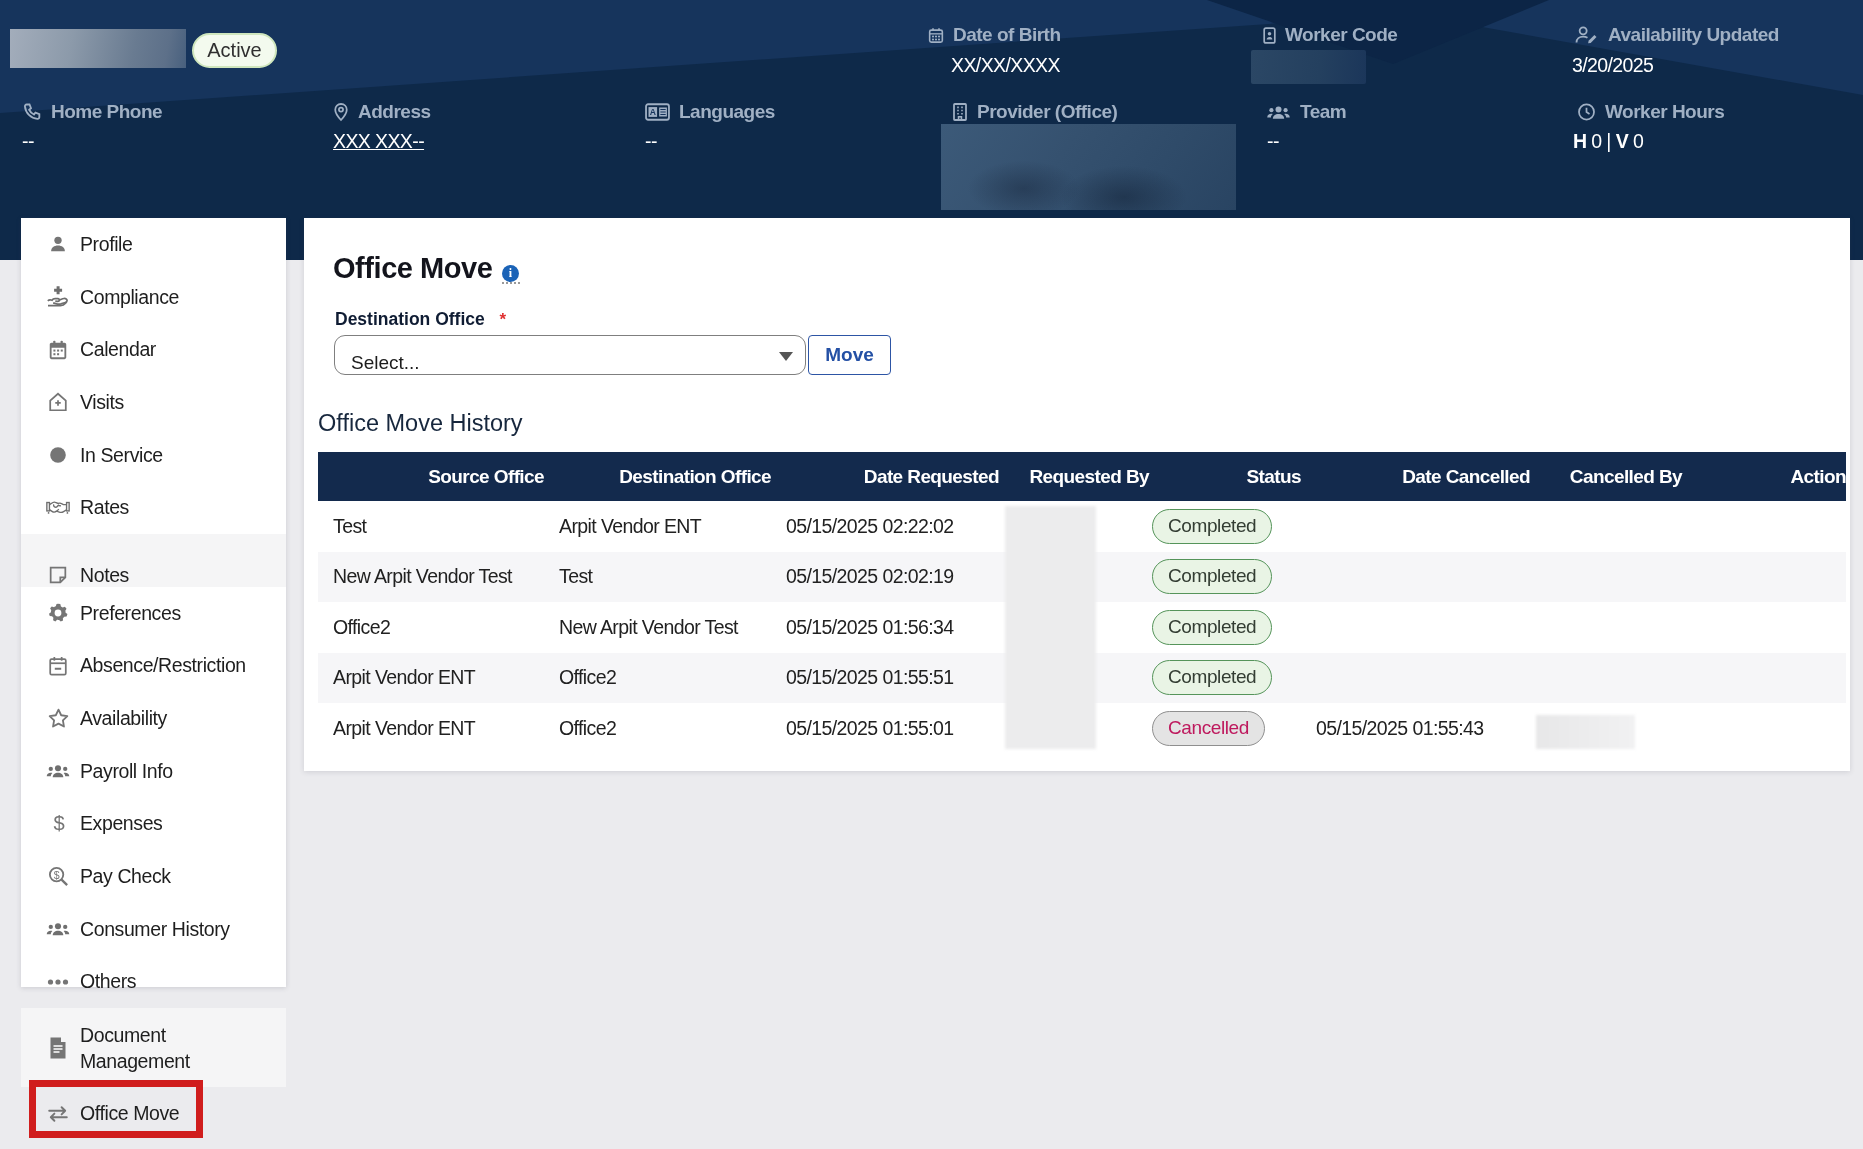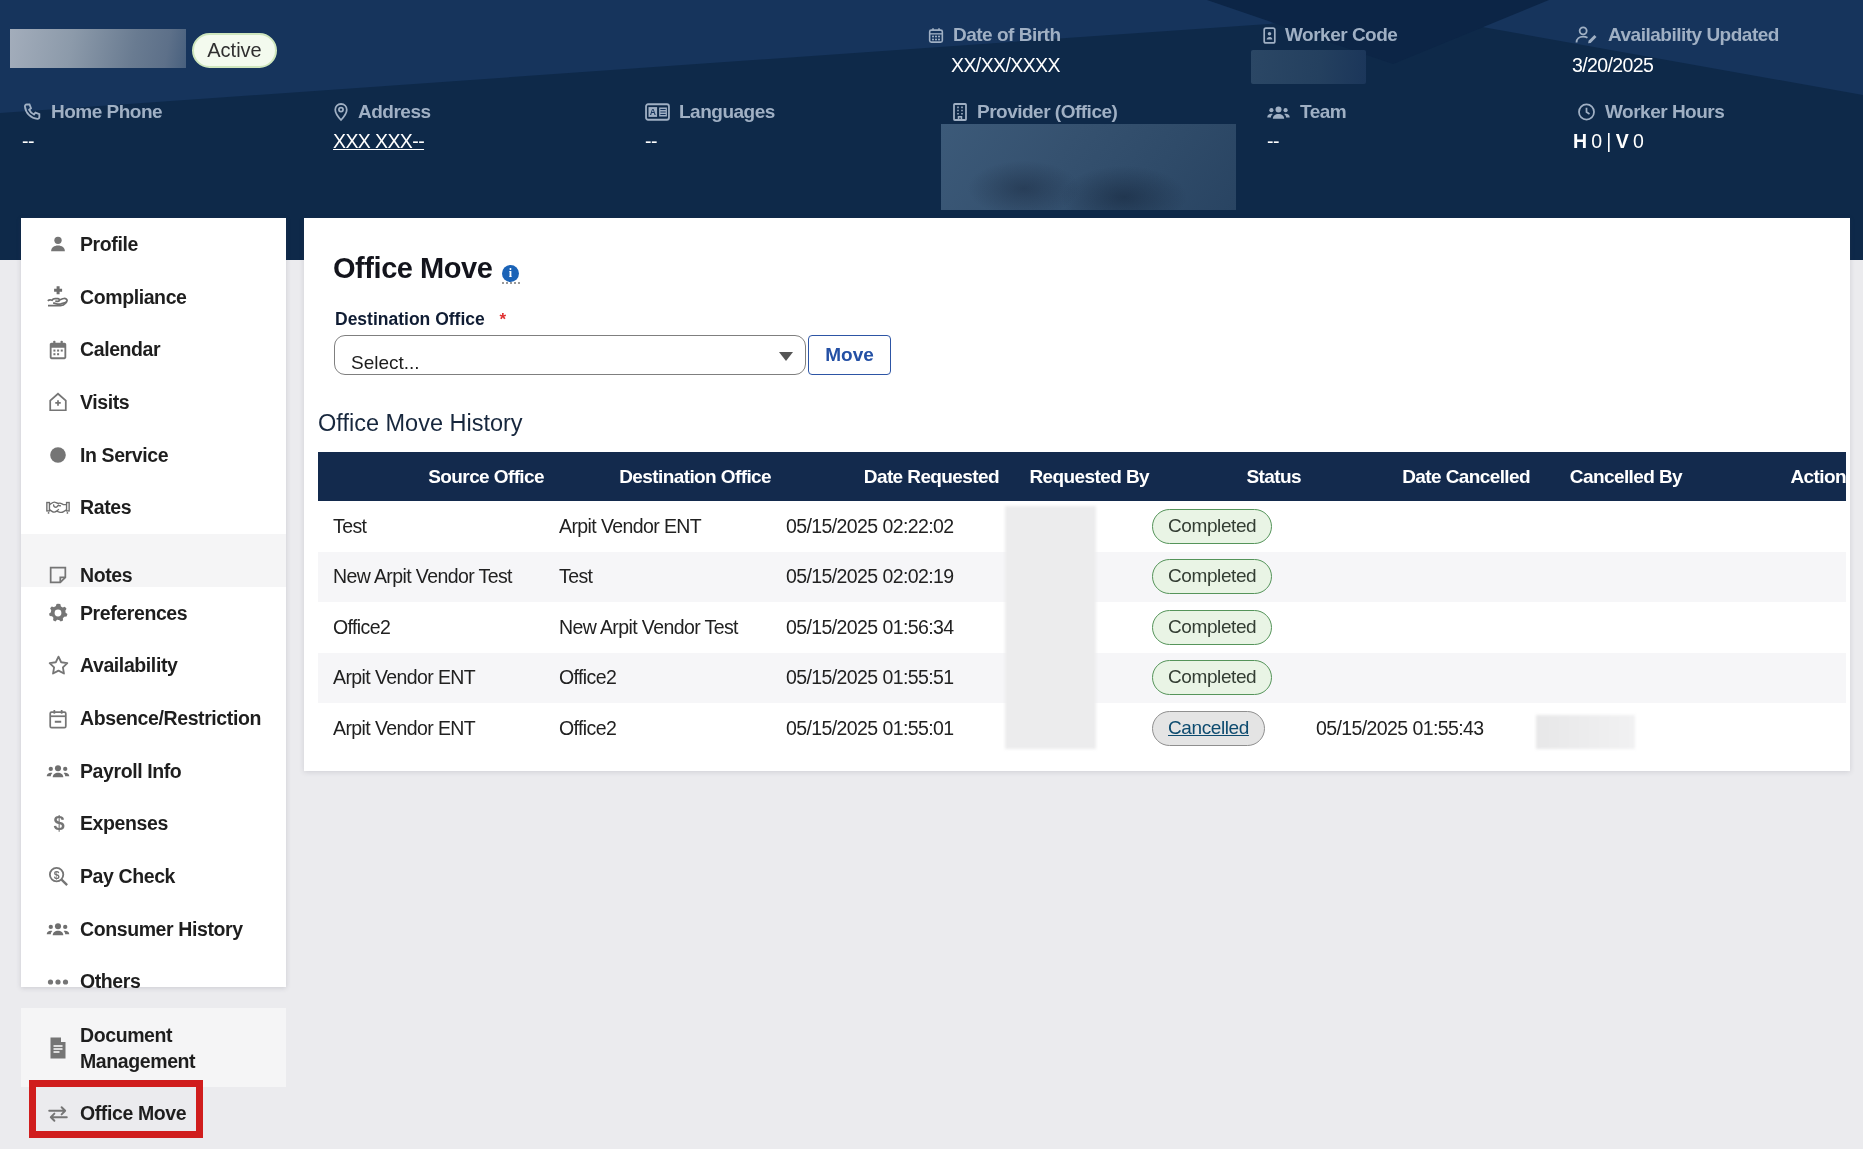--- a/index.html
+++ b/index.html
@@ -21,21 +21,21 @@
   .wcblur { position:absolute; left:1251px; top:50px; width:115px; height:34px;
       background:linear-gradient(95deg,#2b4765 0%,#24405f 60%,#1b365a 100%); border-radius:2px;}
   .provblur { position:absolute; left:941px; top:124px; width:295px; height:86px;
       background:
         radial-gradient(80px 40px at 28% 75%, rgba(23,38,60,.45), rgba(23,38,60,0) 70%),
         radial-gradient(90px 45px at 62% 85%, rgba(18,33,54,.5), rgba(18,33,54,0) 70%),
         linear-gradient(125deg,#3c5a79 0%,#35516f 40%,#2f4b69 70%,#294462 100%); }
 
   
   .sidebar { position:absolute; left:21px; top:218px; width:265px; height:769px; background:#fff;
-      box-shadow:0 1px 5px rgba(60,60,80,.18);font-weight:bold; }
+      box-shadow:0 1px 5px rgba(60,60,80,.18); }
   .sitem { display:flex; align-items:center; height:52.7px; padding-left:25px; color:#1e1e1e; font-size:19.5px; letter-spacing:-0.4px; }
   .sitem .ic { width:24px; height:24px; display:flex; align-items:center; justify-content:center; margin-right:10px; color:#757575; }
   .sitem.grey { background:#f5f5f6;align-items:flex-end; }
   .sitem.tall { height:79px; align-items:center; }
   .sitem .two { line-height:26.3px; }
 
   .redbox { position:absolute; left:29px; top:1080px; width:174px; height:58px; border:7px solid #d01d1d; }
 
   
   .card { position:absolute; left:304px; top:218px; width:1546px; height:553px; background:#fff;
@@ -57,21 +57,21 @@
       display:flex; align-items:center; justify-content:center; }
   .histtitle { position:absolute; left:14px; top:192px; font-size:23.5px; color:#17273d; }
 
   table.hist { position:absolute; left:14px; top:234px; width:1528px; border-collapse:collapse; table-layout:fixed; }
   table.hist th { background:#132a4d; color:#fff; font-size:19px; font-weight:bold; text-align:right;
       height:49px; padding:0 0 0 15px; letter-spacing:-0.6px; }
   table.hist td { font-size:19.5px; color:#212121; height:50.5px; padding:0 0 0 15px; letter-spacing:-0.6px; }
   table.hist tr.even td { background:#f6f6f8; }
   .pill { display:inline-block; border-radius:18px; font-size:19px; padding:5px 15px 6px; margin-left:-12px; letter-spacing:-0.4px; }
   .pill.ok { background:#e9f4e5; border:1.5px solid #55945a; color:#333d33; }
-  .pill.cx { background:#e4e4e4; border:1.5px solid #8f8f8f; color:#0c4a6e;text-decoration:underline; }
+  .pill.cx { background:#e4e4e4; border:1.5px solid #8f8f8f; color:#be185d; }
   .reqblur { position:absolute; left:701px; top:288px; width:91px; height:243px; background:#ececed; filter:blur(1.5px); }
   .cxblur { position:absolute; left:1232px; top:497px; width:99px; height:34px;
       background:linear-gradient(90deg,#e7e7e8,#f1f1f2); filter:blur(1.5px); }
 </style>
 </head>
 <body>
 
 <div class="header">
   <svg class="bg" width="1863" height="260" viewBox="0 0 1863 260">
     <rect x="0" y="0" width="1863" height="260" fill="#0e2949"></rect>
@@ -203,33 +203,33 @@
           <path d="M4 4 H20 V14.5 L14.5 20 H4 Z"></path>
           <path d="M14.5 20 V14.5 H20"></path>
         </svg>
       </span>Notes</div>
   <div class="sitem"><span class="ic">
         <svg width="22" height="22" viewBox="0 0 24 24" fill="#757575">
           <path d="M12 1.8 L14.5 2.3 L15.2 4.8 C15.9 5.1 16.5 5.4 17.1 5.9 L19.5 5.1 L21.3 7.3 L20 9.5 C20.2 10.2 20.3 10.9 20.3 11.6 L22.3 13.2 L21.4 15.9 L18.8 16 C18.4 16.6 17.9 17.2 17.3 17.6 L17.5 20.2 L15 21.4 L13.2 19.5 C12.5 19.6 11.7 19.6 11 19.4 L9.1 21.2 L6.6 19.9 L7 17.3 C6.4 16.8 6 16.3 5.6 15.6 L3 15.4 L2.2 12.8 L4.3 11.2 C4.3 10.5 4.4 9.8 4.6 9.1 L3.4 6.9 L5.2 4.8 L7.7 5.7 C8.3 5.2 8.9 4.9 9.6 4.7 L10.4 2.2 Z M12 8.3 A3.7 3.7 0 1 0 12 15.7 A3.7 3.7 0 1 0 12 8.3 Z" fill-rule="evenodd"></path>
         </svg>
       </span>Preferences</div>
   <div class="sitem"><span class="ic">
-        <svg width="23" height="23" viewBox="0 0 24 24" fill="none" stroke="#757575" stroke-width="1.9">
-          <path d="M12 2.8 L14.8 8.6 L21.2 9.5 L16.6 14 L17.7 20.4 L12 17.3 L6.3 20.4 L7.4 14 L2.8 9.5 L9.2 8.6 Z" stroke-linejoin="round"></path>
-        </svg>
-      </span>Availability</div>
-  <div class="sitem"><span class="ic">
         <svg width="22" height="22" viewBox="0 0 24 24" fill="none" stroke="#757575" stroke-width="1.9">
           <rect x="3.5" y="4.5" width="17" height="17" rx="1.5"></rect>
           <line x1="3.5" y1="9" x2="20.5" y2="9"></line>
           <line x1="8" y1="2.2" x2="8" y2="6.2"></line>
           <line x1="16" y1="2.2" x2="16" y2="6.2"></line>
           <line x1="8.5" y1="15" x2="15.5" y2="15" stroke-width="2.2"></line>
         </svg>
       </span>Absence/Restriction</div>
+  <div class="sitem"><span class="ic">
+        <svg width="23" height="23" viewBox="0 0 24 24" fill="none" stroke="#757575" stroke-width="1.9">
+          <path d="M12 2.8 L14.8 8.6 L21.2 9.5 L16.6 14 L17.7 20.4 L12 17.3 L6.3 20.4 L7.4 14 L2.8 9.5 L9.2 8.6 Z" stroke-linejoin="round"></path>
+        </svg>
+      </span>Availability</div>
   <div class="sitem"><span class="ic">
         <svg width="26" height="22" viewBox="0 0 30 24" fill="#6f6f6f">
           <circle cx="15" cy="8.6" r="3.8"></circle>
           <path d="M8.4 19.8 C8.4 16.2 11.3 14.1 15 14.1 C18.7 14.1 21.6 16.2 21.6 19.8 Z"></path>
           <circle cx="6" cy="9.4" r="2.7"></circle>
           <path d="M0.9 18.6 C0.9 15.9 3.1 14.3 6 14.3 C6.7 14.3 7.4 14.4 8 14.6 C6.7 15.9 6.1 17.2 6 18.6 Z"></path>
           <circle cx="24" cy="9.4" r="2.7"></circle>
           <path d="M29.1 18.6 C29.1 15.9 26.9 14.3 24 14.3 C23.3 14.3 22.6 14.4 22 14.6 C23.3 15.9 23.9 17.2 24 18.6 Z"></path>
         </svg>
       </span>Payroll Info</div>

